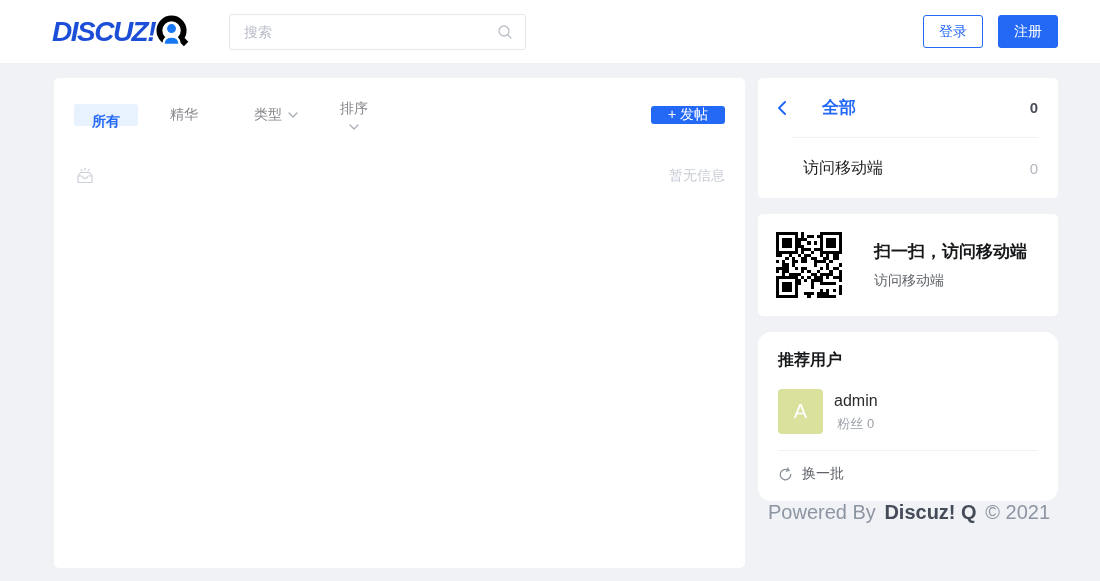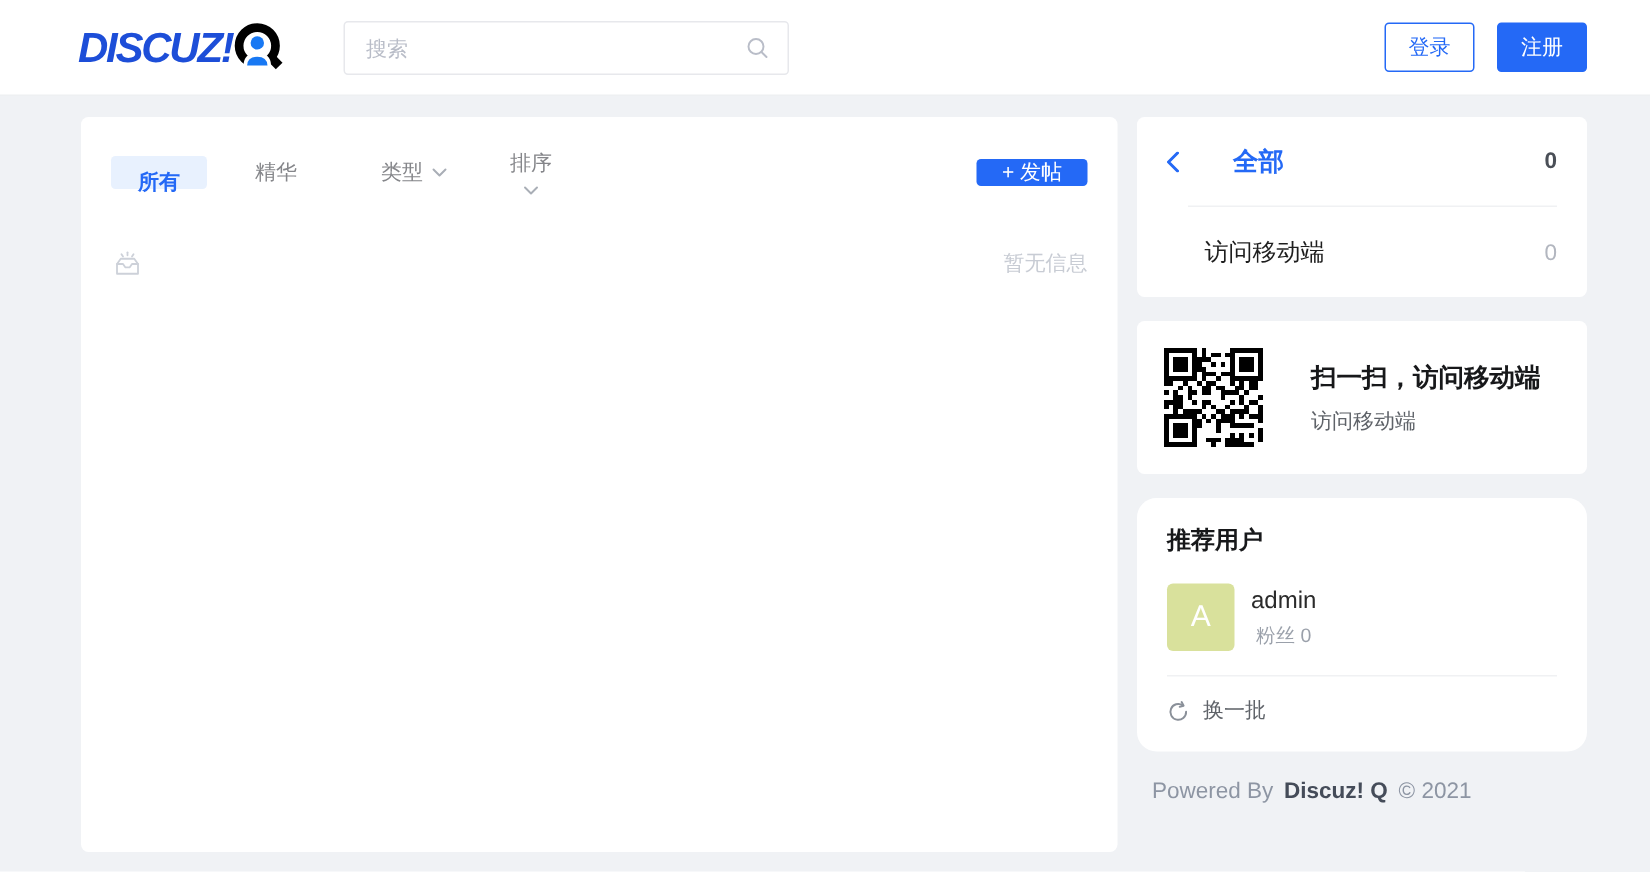--- a/index.html
+++ b/index.html
@@ -72,21 +72,21 @@
   .user-row{margin-top:18px;display:flex;gap:11px;cursor:pointer;}
   .avatar{width:45px;height:45px;border-radius:4px;background:var(--avatar-bg);color:#fff;
           font-size:20px;display:flex;align-items:center;justify-content:center;}
   .user-name{font-size:16px;color:#2b2b2b;margin-top:3px;}
   .user-fans{font-size:13px;color:#9aa0aa;margin-top:5px;text-align:center;}
   .rec-divider{margin-top:16px;border-top:1px solid #f0f1f3;}
   .refresh-row{height:46px;display:flex;align-items:center;gap:9px;color:#5f6369;
                font-size:14px;cursor:pointer;}
   .refresh-icon{display:flex;color:#8a9099;}
 
-  .side-footer{margin-top:18px;padding-left:10px;font-size:15px;color:#8d95a3;}
+  .side-footer{padding-left:10px;font-size:20px;color:#8d95a3;}
   .side-footer .brand{font-weight:700;color:#454c59;margin:0 3px;}
 </style>
 </head>
 <body>
 
 <div class="header">
   <div class="logo">
     <span class="logo-text">DISCUZ!</span>
     <span class="logo-q">
       <svg width="33" height="35" viewBox="0 0 34 36">

